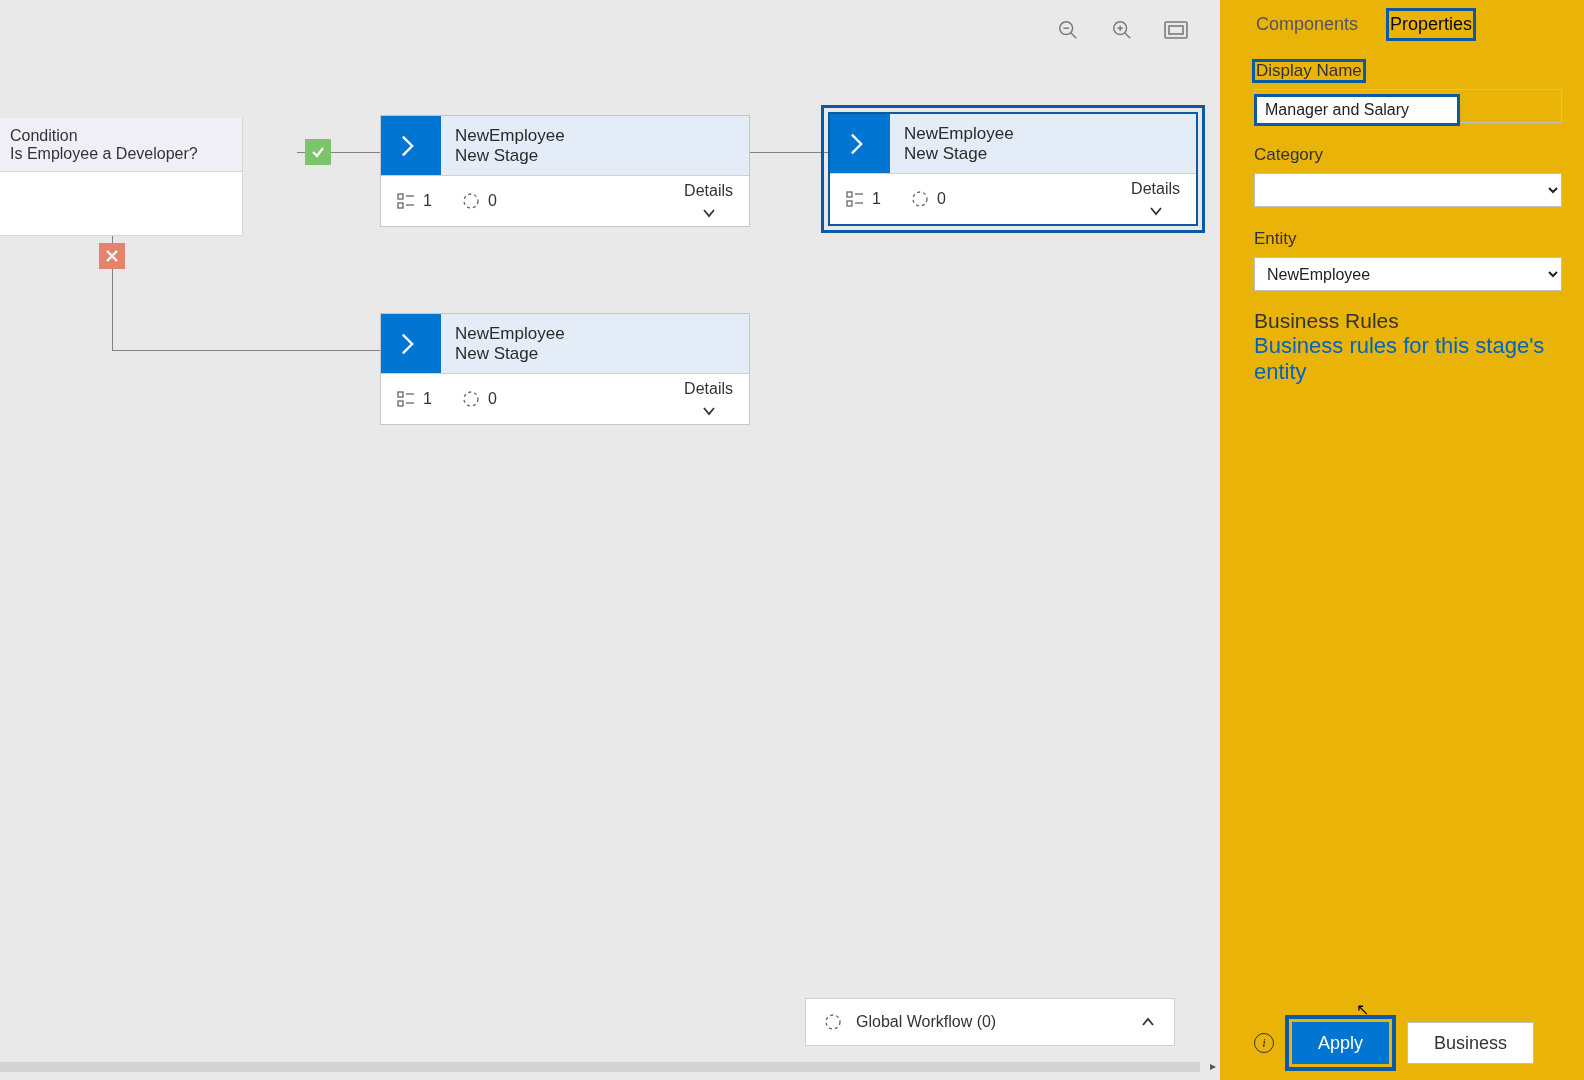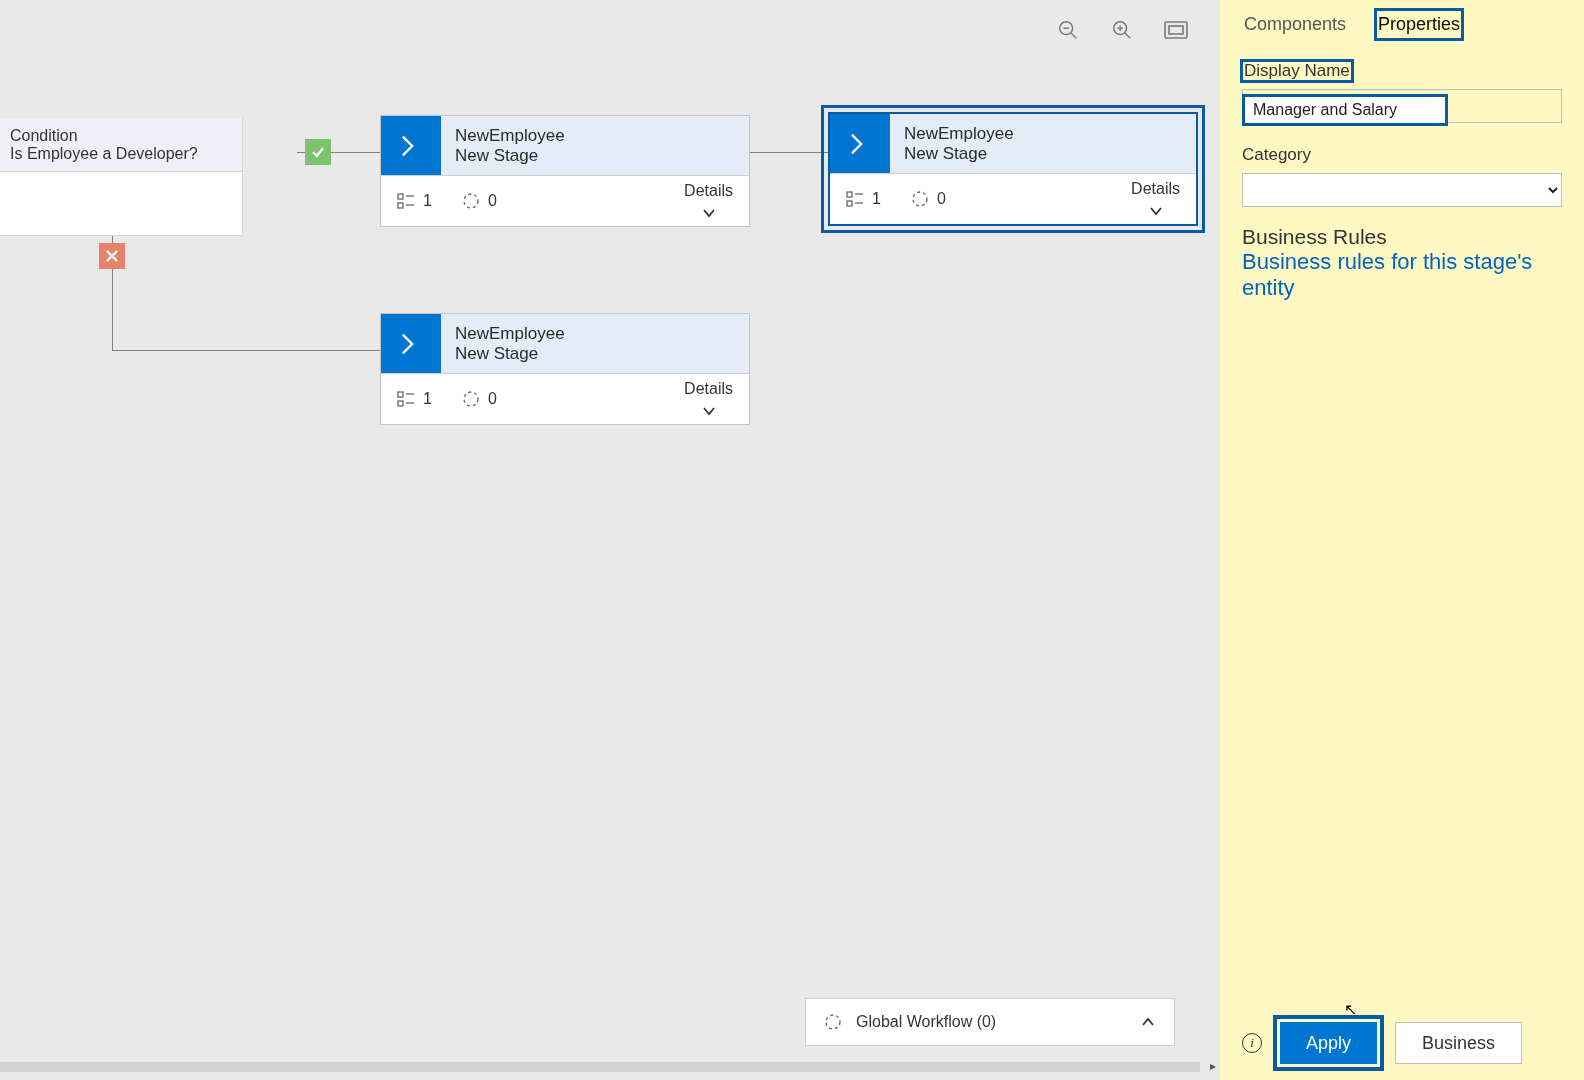--- a/index.html
+++ b/index.html
@@ -108,23 +108,23 @@
       position:absolute; bottom:8px; left:0; right:20px;
       height:10px; background:#d3d2d3;
     }
     .hscroll::after {
       content:"▸"; position:absolute; right:-16px; top:-3px; font-size:12px; color:#555;
     }
 
     
     .panel {
       flex:1; height:100%;
-      background:#fef9c3;
+      background:#eab308;
       display:flex; flex-direction:column;
-      padding:6px 22px 16px 22px;
+      padding:6px 22px 16px 34px;
       position:relative;
       font-size:17px; color:#333;
     }
     .tabs { display:flex; gap:28px; align-items:flex-start; margin-top:4px; }
     .tab { font-size:18px; color:#555; padding:4px 2px; cursor:pointer; }
     .tab.active {
       color:#0a0a0a;
       outline:3px solid #0b5aa6;
       outline-offset:-1px;
       font-weight:400;
@@ -373,20 +373,26 @@
     </div>
   </div>
 
   <div class="field">
     <span class="field-label">Category</span>
     <select>
       <option></option>
     </select>
   </div>
 
+  <div class="field">
+    <span class="field-label">Entity</span>
+    <select>
+      <option>NewEmployee</option>
+    </select>
+  </div>
 
   <div class="br-label">Business Rules</div>
   <span class="linkish">Business rules for this stage's entity</span>
 
   <div class="panel-footer">
     <span class="info-icn">i</span>
     <span class="btn btn-primary">
       <span>Apply</span>
       <span class="cursor-arrow">↖</span>
     </span>

